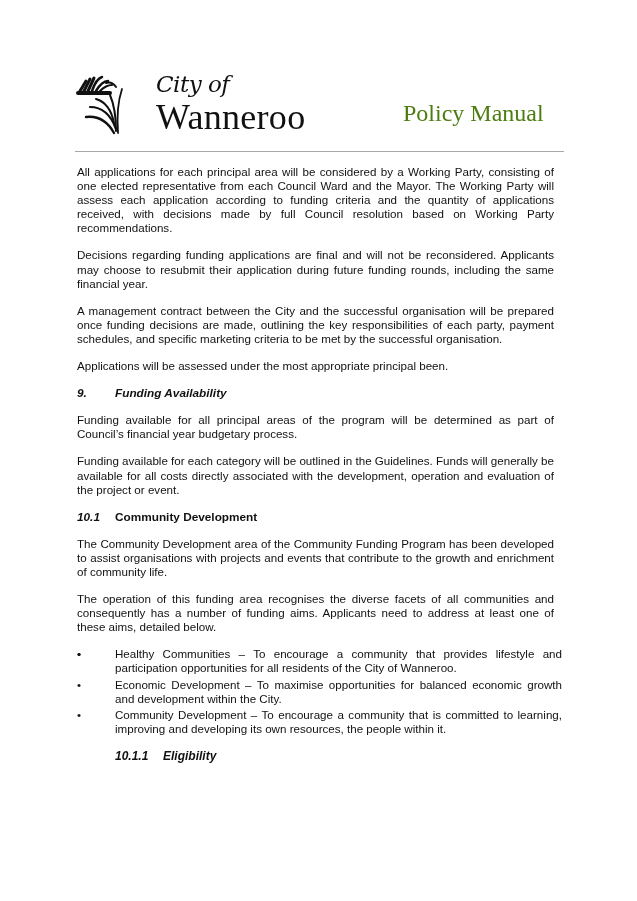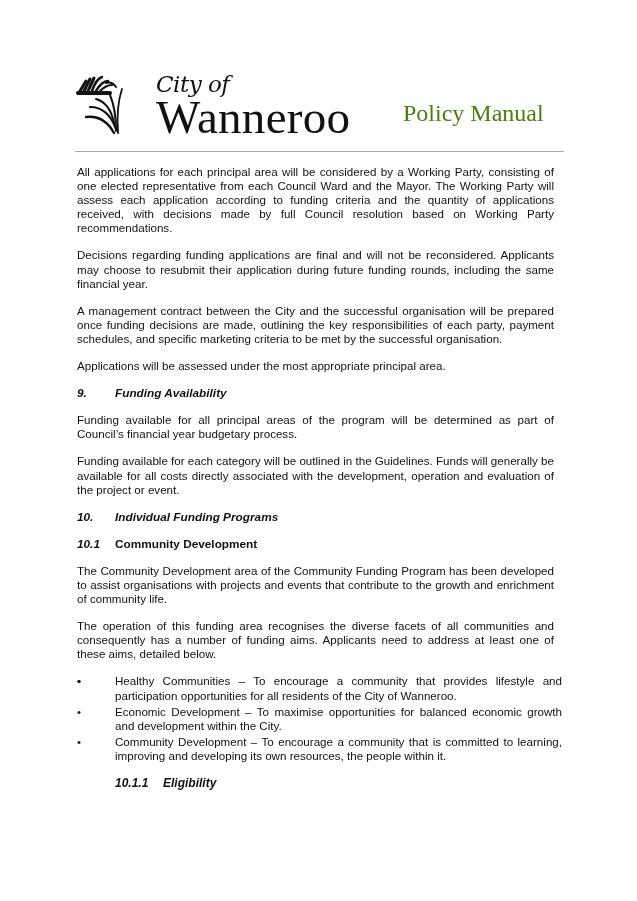--- a/index.html
+++ b/index.html
@@ -2,21 +2,21 @@
 <html><head>
 <meta charset="utf-8">
 <style>
   html, body { margin: 0; padding: 0; background: #ffffff; }
   body { width: 637px; height: 901px; position: relative; overflow: hidden; color: #111; }
   .page { position: absolute; left: 0; top: 11px; width: 576px; height: 901px; }
 
   .logo { position: absolute; left: 76px; top: 58px; width: 230px; height: 72px; }
   .logo-icon { position: absolute; left: 0; top: 4px; width: 58px; height: 64px; }
   .logo-city { position: absolute; left: 80px; top: 2px; font-family: "DejaVu Serif", serif; font-style: italic; font-size: 23px; line-height: 26px; color: #111; letter-spacing: -0.5px; }
-  .logo-name { position: absolute; left: 80px; top: 28px; font-family: "Liberation Serif", serif; font-size: 47px; line-height: 40px; color: #111; letter-spacing: 0.3px; }
+  .logo-name { position: absolute; left: 80px; top: 28px; font-family: "Liberation Serif", serif; font-size: 36px; line-height: 40px; color: #111; letter-spacing: 0.3px; }
 
   .manual-title { position: absolute; left: 403px; top: 88px; font-family: "Liberation Serif", serif; font-size: 24px; line-height: 28px; color: #4d7c0f; }
 
   .rule { position: absolute; left: 75px; top: 140px; width: 489px; height: 0; border-top: 1.5px solid #a8a8a8; }
 
   .body { position: absolute; left: 77px; top: 154px; width: 485px; font-family: "Liberation Sans", sans-serif; font-size: 11.6px; line-height: 14.1px; color: #111; }
   .p { text-align: justify; margin: 0 8px 13px 0; }
   .p.last-left { text-align: left; }
   .h { font-weight: bold; font-style: italic; margin: 0 0 13px 0; display: flex; font-size: 11.8px; }
   .h .num { width: 38px; display: inline-block; }
@@ -58,33 +58,29 @@
   </div>
 
   <div class="manual-title">Policy Manual</div>
 
   <div class="rule"></div>
 
   <div class="body">
     <p class="p">All applications for each principal area will be considered by a Working Party, consisting of one elected representative from each Council Ward and the Mayor. The Working Party will assess each application according to funding criteria and the quantity of applications received, with decisions made by full Council resolution based on Working Party recommendations.</p>
     <p class="p">Decisions regarding funding applications are final and will not be reconsidered. Applicants may choose to resubmit their application during future funding rounds, including the same financial year.</p>
     <p class="p">A management contract between the City and the successful organisation will be prepared once funding decisions are made, outlining the key responsibilities of each party, payment schedules, and specific marketing criteria to be met by the successful organisation.</p>
-    <p class="p last-left">Applications will be assessed under the most appropriate principal area.</p>
+    <p class="p last-left">Applications will be assessed under the most appropriate principal been.</p>
 
     <div class="h">
       <span class="num">9.</span>
       <span>Funding Availability</span>
     </div>
     <p class="p">Funding available for all principal areas of the program will be determined as part of Council’s financial year budgetary process.</p>
     <p class="p">Funding available for each category will be outlined in the Guidelines.  Funds will generally be available for all costs directly associated with the development, operation and evaluation of the project or event.</p>
 
-    <div class="h">
-      <span class="num">10.</span>
-      <span>Individual Funding Programs</span>
-    </div>
 
     <div class="h2">
       <span class="num">10.1</span>
       <span>Community Development</span>
     </div>
     <p class="p">The Community Development area of the Community Funding Program has been developed to assist organisations with projects and events that contribute to the growth and enrichment of community life.</p>
     <p class="p">The operation of this funding area recognises the diverse facets of all communities and consequently has a number of funding aims. Applicants need to address at least one of these aims, detailed below.</p>
 
     <ul class="bullets">
       <li><span class="dot">•</span></li>

